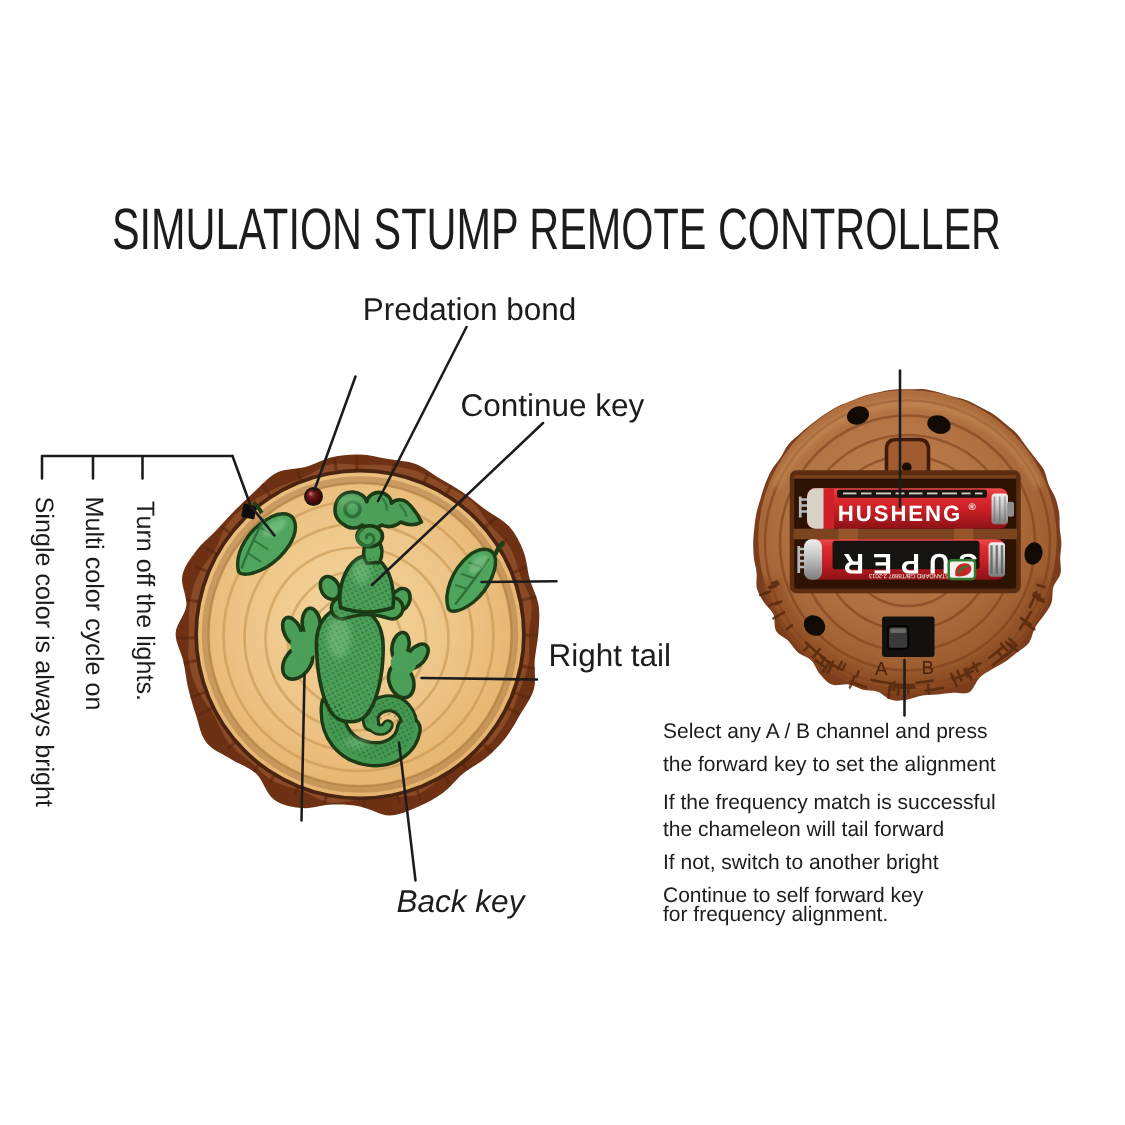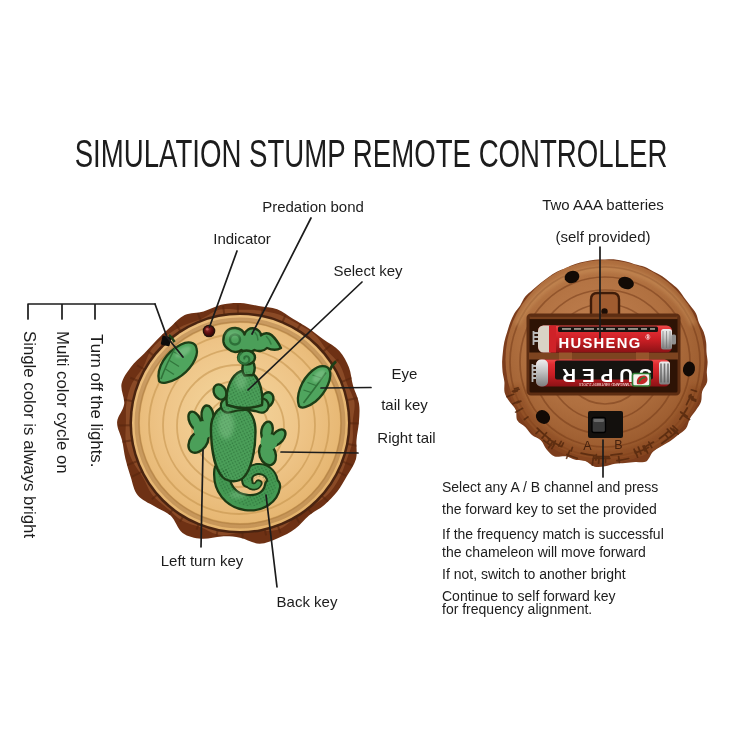--- a/index.html
+++ b/index.html
@@ -1,20 +1,20 @@
 <!DOCTYPE html>
 <html><head>
 <meta charset="utf-8">
 <style>
   html,body{margin:0;padding:0;}
   body{width:750px;height:750px;background:#ffffff;position:relative;overflow:hidden;
        font-family:"Liberation Sans","DejaVu Sans",sans-serif;color:#1c1c1c;}
   .stage{position:absolute;left:0;top:0;width:750px;height:750px;}
   svg.art{position:absolute;left:0;top:0;}
-  .lbl{position:absolute;white-space:nowrap;font-size:15px;line-height:26px;color:#1c1c1c;}
+  .lbl{position:absolute;white-space:nowrap;font-size:21px;line-height:26px;color:#1c1c1c;}
   .ctr{text-align:center;}
   .title-wrap{position:absolute;left:0;top:0;width:750px;height:0;}
   .title-inner{position:absolute;left:371px;top:134px;font-size:39px;line-height:39px;white-space:nowrap;transform-origin:0 0;transform:scaleX(0.708) translateX(-50%);}
   .vlbl{position:absolute;writing-mode:vertical-rl;text-orientation:mixed;font-size:16.8px;white-space:nowrap;color:#1c1c1c;}
   .cap-line{position:absolute;left:442px;width:300px;text-align:left;font-size:14px;white-space:nowrap;}
 </style>
 </head>
 <body>
 
 <div class="stage">
@@ -267,48 +267,38 @@
     <path d="M600,247 L600,338"></path>
     <path d="M603,440 L603,477"></path>
   </g>
 </svg>
 
 <div class="title-wrap">
   <span class="title-inner">SIMULATION STUMP REMOTE CONTROLLER</span>
 </div>
 
 <div class="lbl ctr" style="left:240px;top:194px;width:146px;">Predation bond</div>
-<div class="lbl ctr" style="left:198px;top:226px;width:88px;">Indicator</div>
-<div class="lbl ctr" style="left:307px;top:258px;width:122px;">Select key</div>
+<div class="lbl ctr" style="left:307px;top:258px;width:122px;">Continue key</div>
 
 
 <div class="vlbl" style="left:19px;top:331px;">Single color is always bright</div>
 <div class="vlbl" style="left:52px;top:331px;">Multi color cycle on</div>
 <div class="vlbl" style="left:86px;top:334px;">Turn off the lights.</div>
 
-<div class="lbl ctr" style="left:352px;top:358px;width:105px;line-height:31px;">
-  <div>Eye</div>
-  <div>tail key</div>
-</div>
 
 <div class="lbl ctr" style="left:354px;top:423px;width:105px;line-height:30.5px;">
   <div>Right tail</div>
 </div>
 
-<div class="lbl ctr" style="left:142px;top:548px;width:120px;">Left turn key</div>
-<div class="lbl ctr" style="left:262px;top:589px;width:90px;">Back key</div>
-
-<div class="lbl ctr" style="left:513px;top:189px;width:180px;line-height:31.5px;">
-  <div>Two AAA batteries</div>
-  <div>(self provided)</div>
-</div>
+<div class="lbl ctr" style="left:262px;top:589px;width:90px;font-style:italic;">Back key</div>
+
 
 <div>
   <div class="cap-line" style="top:479px;">Select any A / B channel and press</div>
-  <div class="cap-line" style="top:500.8px;">the forward key to set the provided</div>
+  <div class="cap-line" style="top:500.8px;">the forward key to set the alignment</div>
   <div class="cap-line" style="top:526px;">If the frequency match is successful</div>
-  <div class="cap-line" style="top:544.4px;">the chameleon will move forward</div>
+  <div class="cap-line" style="top:544.4px;">the chameleon will tail forward</div>
   <div class="cap-line" style="top:566.2px;">If not, switch to another bright</div>
   <div class="cap-line" style="top:588px;">Continue to self forward key</div>
   <div class="cap-line" style="top:601px;">for frequency alignment.</div>
 </div>
 
 </div>
 
 </body></html>

